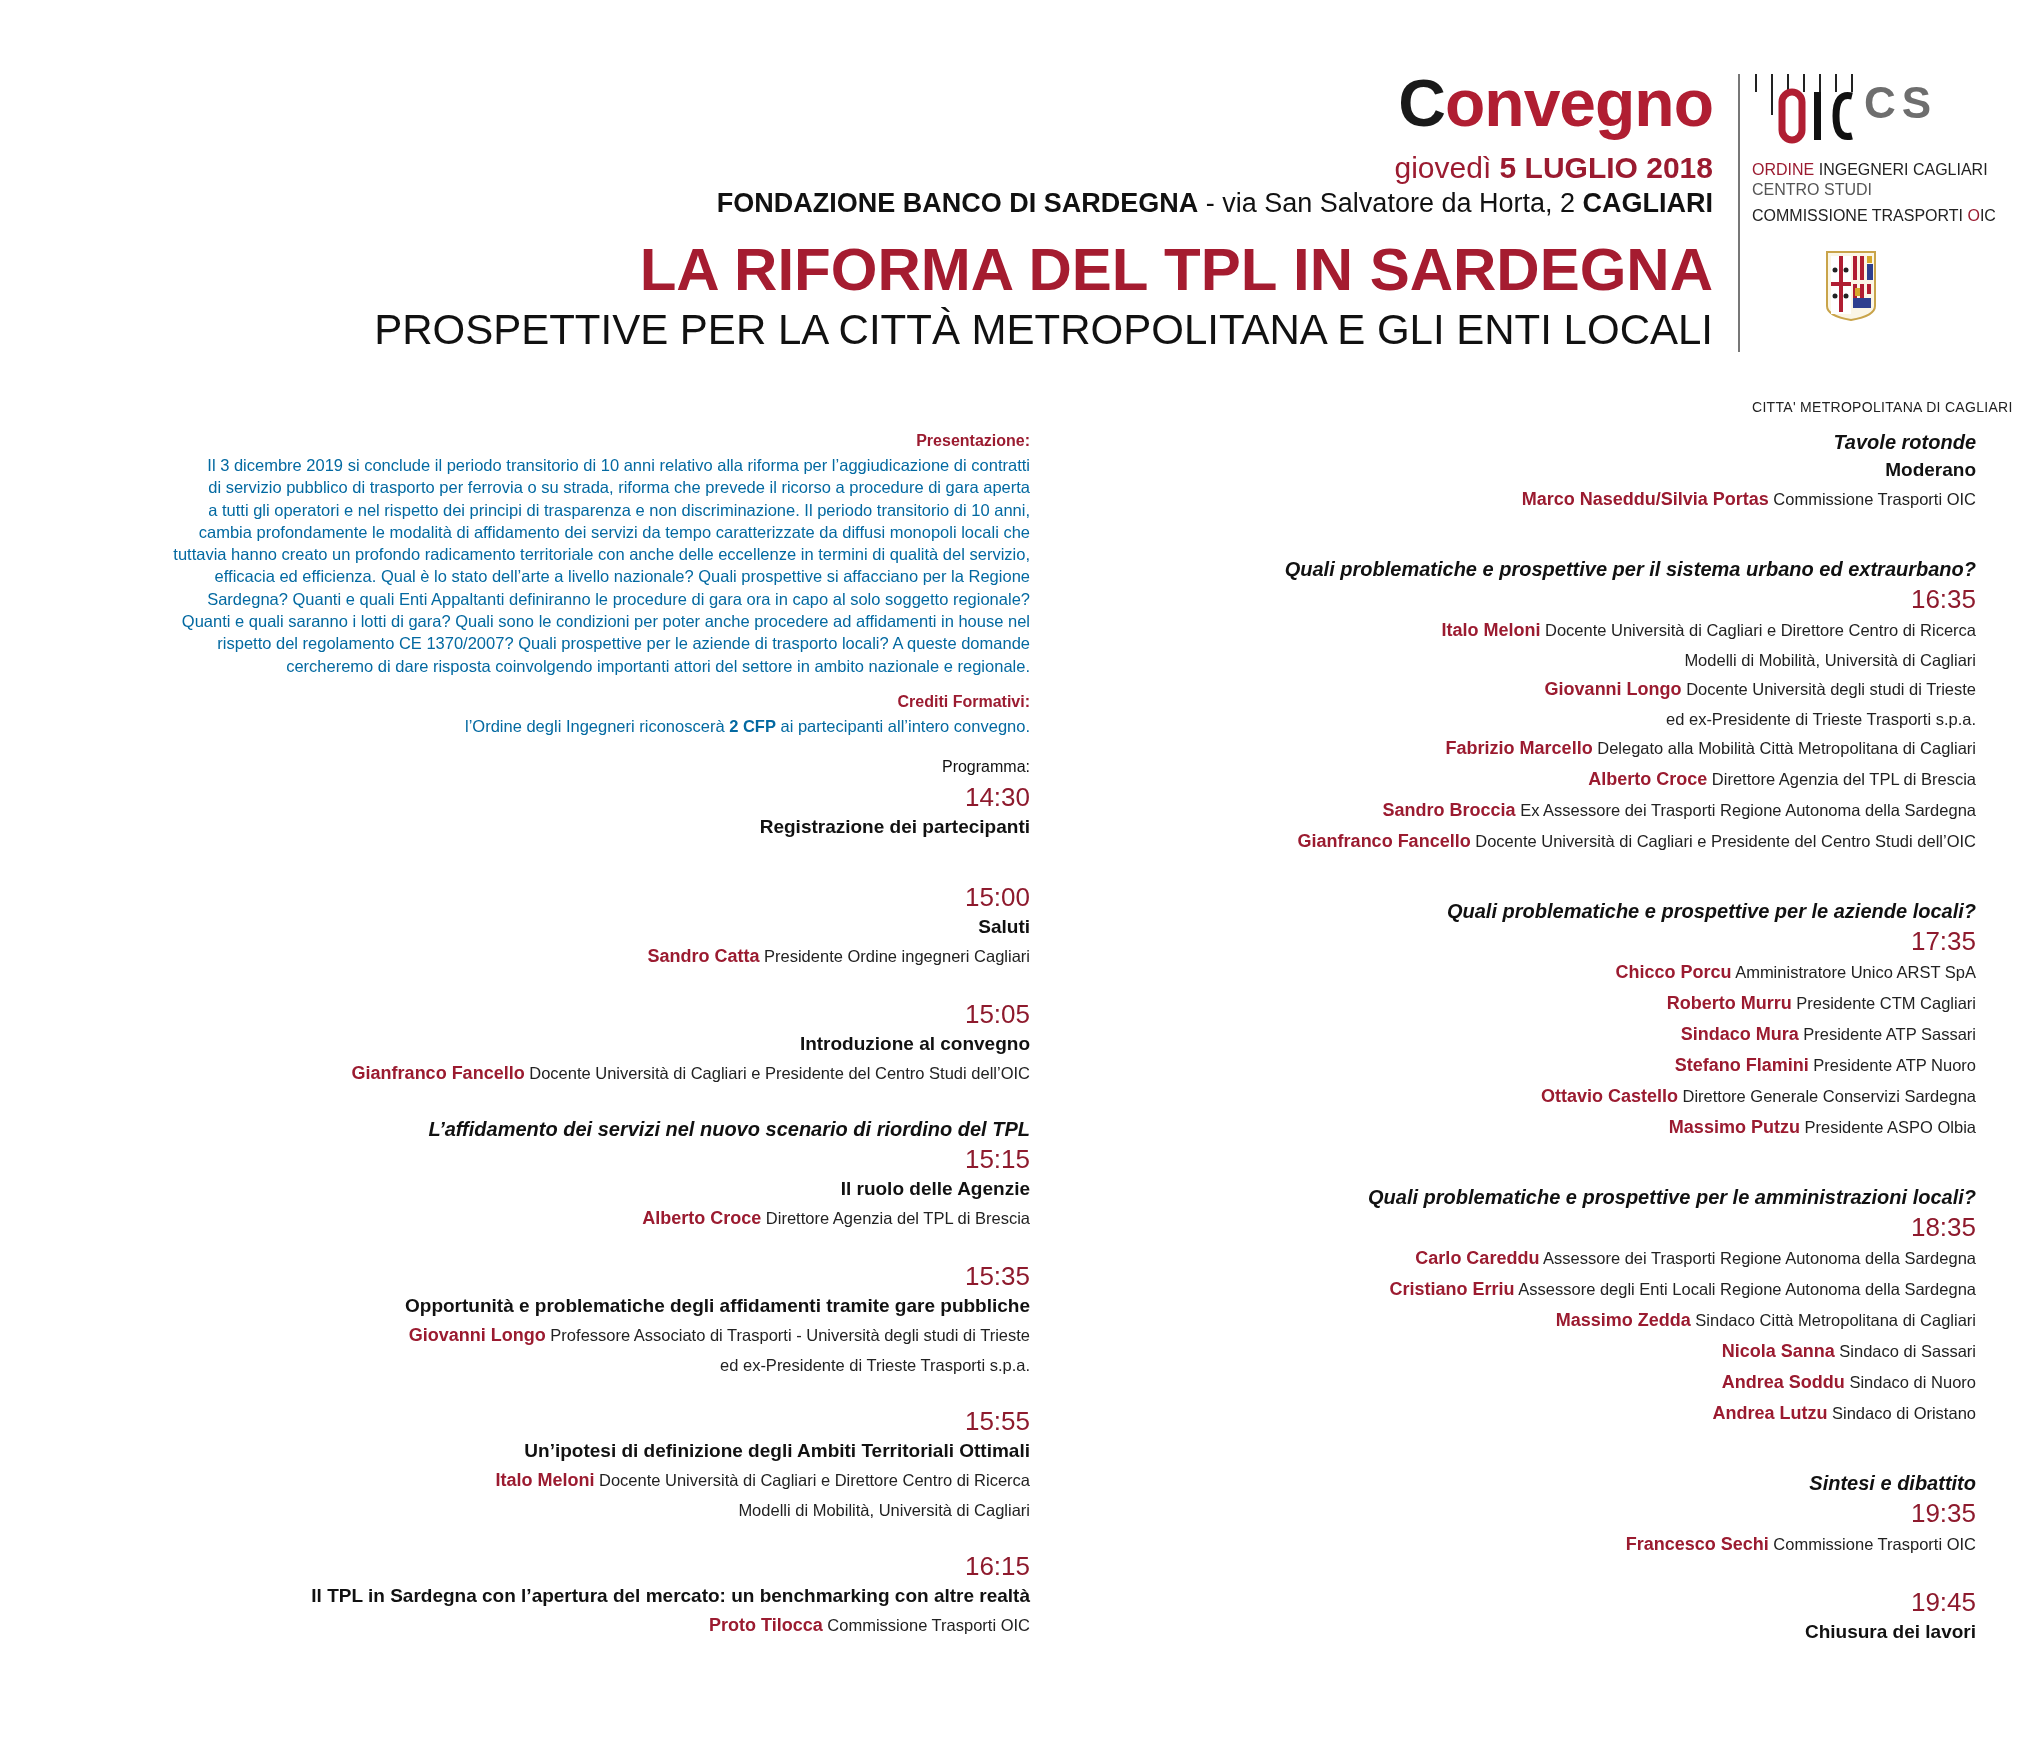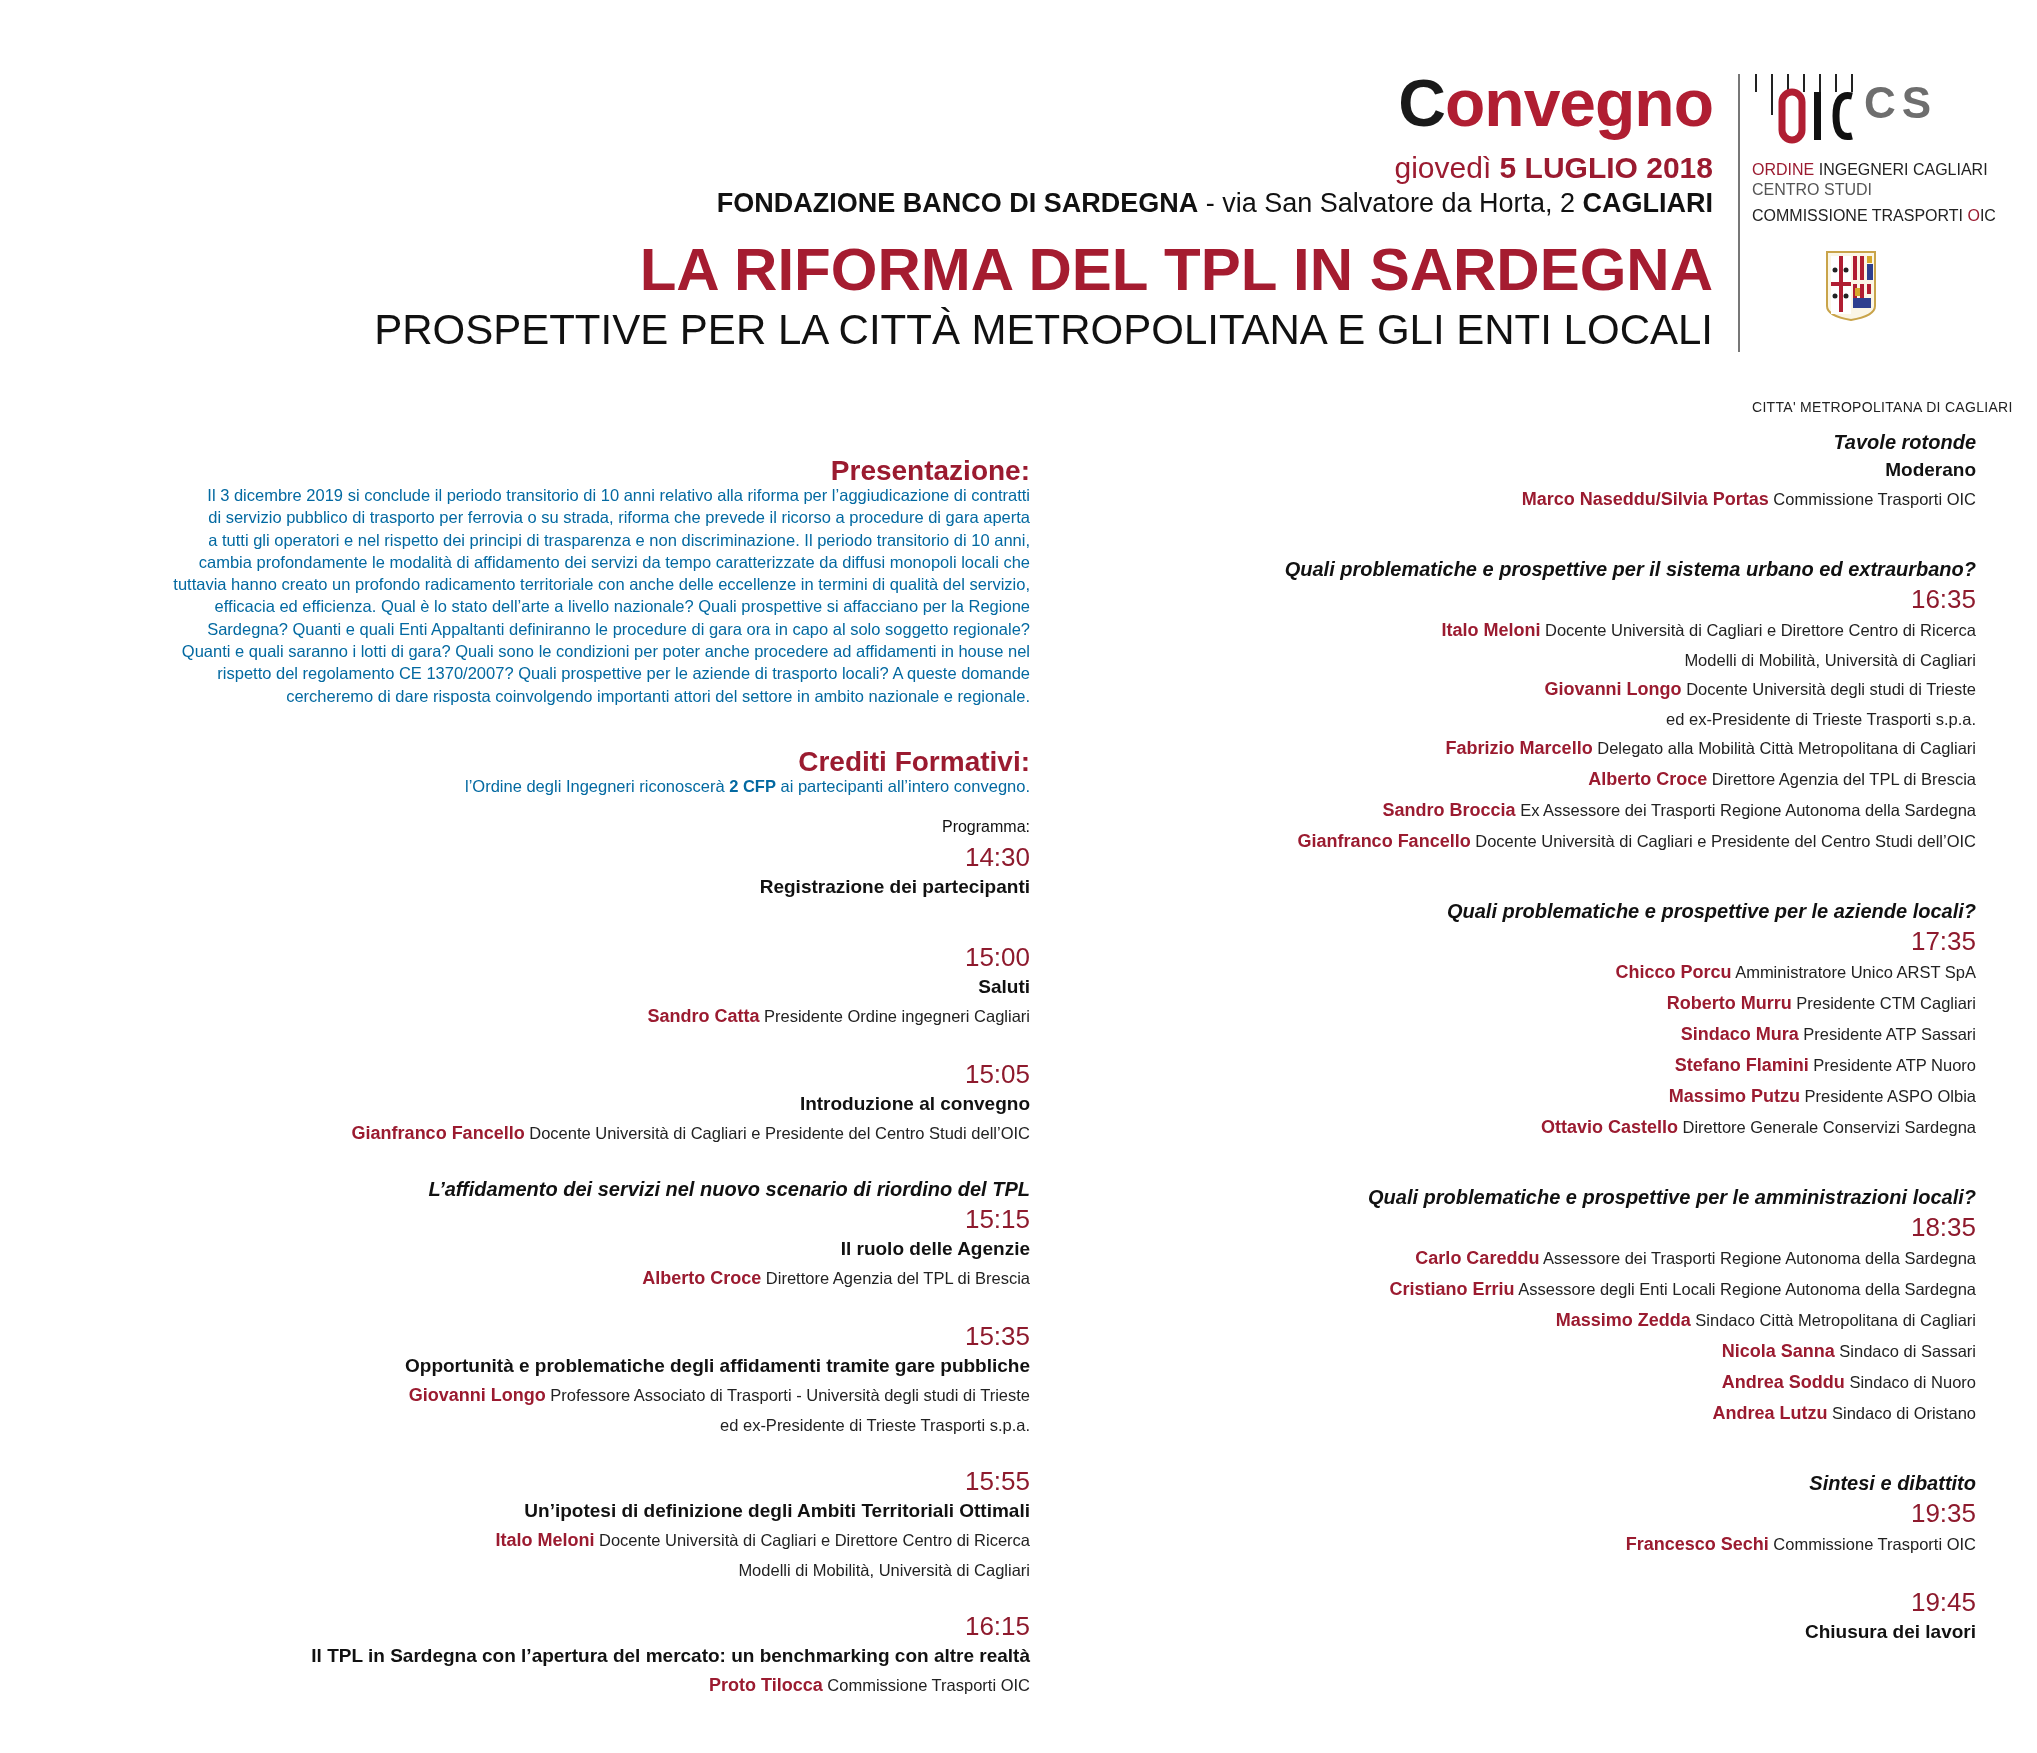--- a/index.html
+++ b/index.html
@@ -34,21 +34,21 @@
   .org-line.l2 { top: 180px; color: #555; }
   .org-line.l3 { top: 206px; }
   .coat { position: absolute; left: 1825px; top: 250px; width: 52px; height: 72px; }
   .org-line.l4 { top: 349px; font-size: 14px; letter-spacing: 0.3px; margin-top: 48px; }
 
   
   .col { position: absolute; text-align: right; }
   .col-left { left: 120px; width: 910px; top: 428px; }
   .col-right { left: 1100px; width: 876px; top: 428px; }
 
-  .sec-label { font-weight: 700; font-size: 28px; line-height: 26px; color: #9b1b30; margin-top: 30px; }
+  .sec-label { font-weight: 700; font-size: 16px; line-height: 26px; color: #9b1b30; }
   .body-text { font-size: 16.5px; line-height: 22.3px; color: #0369a1; }
   .body-text b { font-weight: 700; }
   .prog-label { font-weight: 400; font-size: 16px; line-height: 28px; color: #111; margin-top: 16px; }
 
   .time { font-size: 26px; font-weight: 400; color: #8e1a2d; line-height: 32px; }
   .event-title { font-weight: 700; font-size: 19px; line-height: 28px; color: #111; }
   .theme-title { font-weight: 700; font-style: italic; font-size: 20px; line-height: 28px; color: #111; }
   .speaker { font-size: 16.5px; line-height: 31px; color: #222; }
   .speaker .name { font-weight: 700; color: #9b1b30; font-size: 18px; }
   .speaker-cont { font-size: 16.5px; line-height: 28px; color: #222; }
@@ -203,22 +203,22 @@
   <div class="speaker"><span class="name">Sandro Broccia</span><span> Ex Assessore dei Trasporti Regione Autonoma della Sardegna</span></div>
   <div class="speaker"><span class="name">Gianfranco Fancello</span><span> Docente Università di Cagliari e Presidente del Centro Studi dell’OIC</span></div>
   <div class="gap-l"></div>
 
   <div class="theme-title">Quali problematiche e prospettive per le aziende locali?</div>
   <div class="time">17:35</div>
   <div class="speaker"><span class="name">Chicco Porcu</span><span> Amministratore Unico ARST SpA</span></div>
   <div class="speaker"><span class="name">Roberto Murru</span><span> Presidente CTM Cagliari</span></div>
   <div class="speaker"><span class="name">Sindaco Mura</span><span> Presidente ATP Sassari</span></div>
   <div class="speaker"><span class="name">Stefano Flamini</span><span> Presidente ATP Nuoro</span></div>
+  <div class="speaker"><span class="name">Ottavio Castello</span><span> Direttore Generale Conservizi Sardegna</span></div>
   <div class="speaker"><span class="name">Massimo Putzu</span><span> Presidente ASPO Olbia</span></div>
-  <div class="speaker"><span class="name">Ottavio Castello</span><span> Direttore Generale Conservizi Sardegna</span></div>
   <div class="gap-l"></div>
 
   <div class="theme-title">Quali problematiche e prospettive per le amministrazioni locali?</div>
   <div class="time">18:35</div>
   <div class="speaker"><span class="name">Carlo Careddu</span><span> Assessore dei Trasporti Regione Autonoma della Sardegna</span></div>
   <div class="speaker"><span class="name">Cristiano Erriu</span><span> Assessore degli Enti Locali Regione Autonoma della Sardegna</span></div>
   <div class="speaker"><span class="name">Massimo Zedda</span><span> Sindaco Città Metropolitana di Cagliari</span></div>
   <div class="speaker"><span class="name">Nicola Sanna</span><span> Sindaco di Sassari</span></div>
   <div class="speaker"><span class="name">Andrea Soddu</span><span> Sindaco di Nuoro</span></div>
   <div class="speaker"><span class="name">Andrea Lutzu</span><span> Sindaco di Oristano</span></div>

